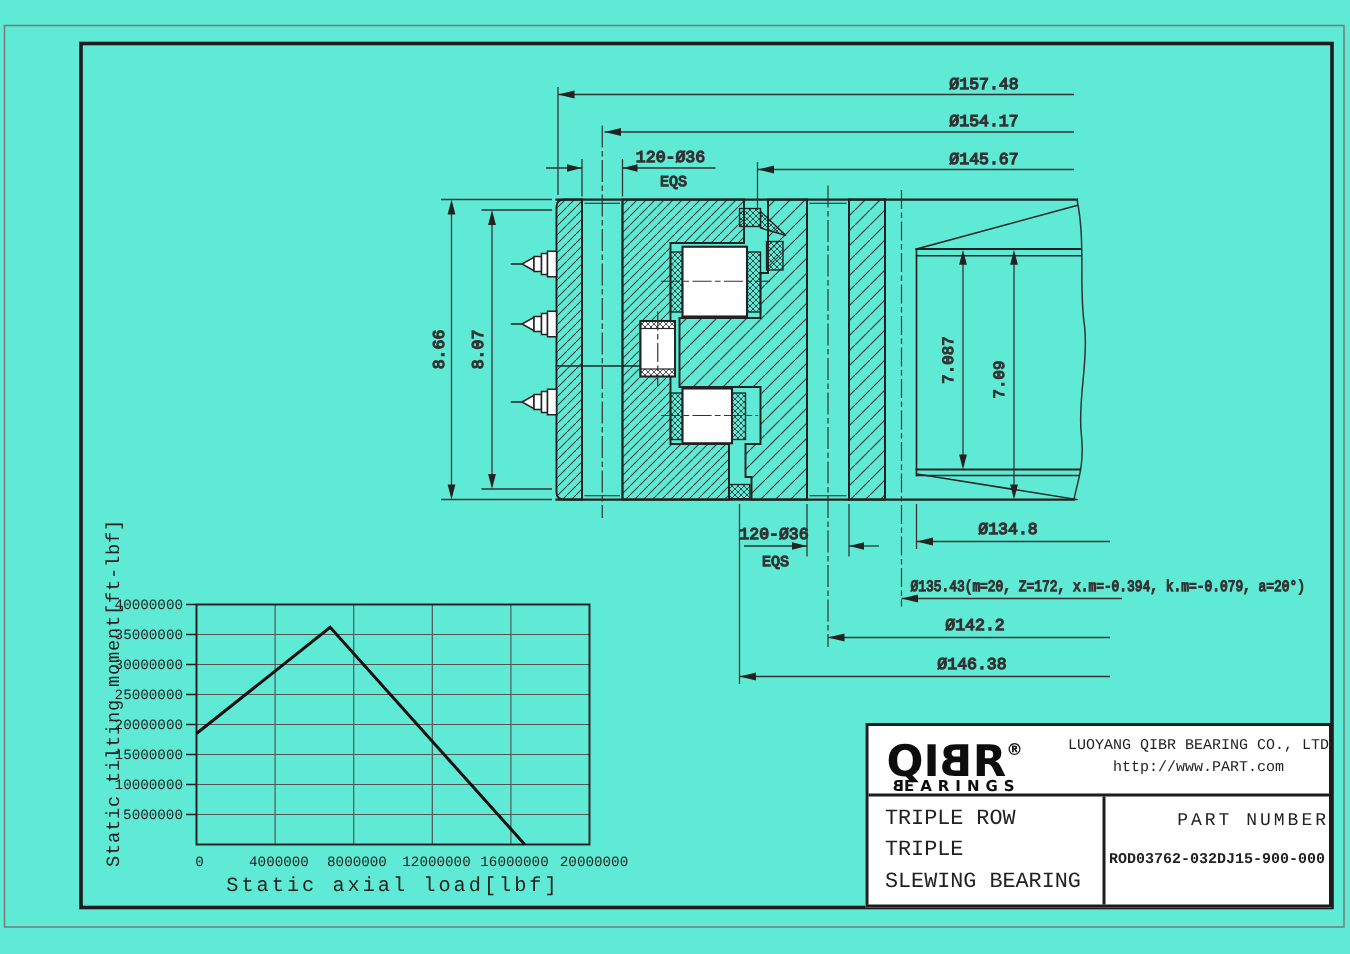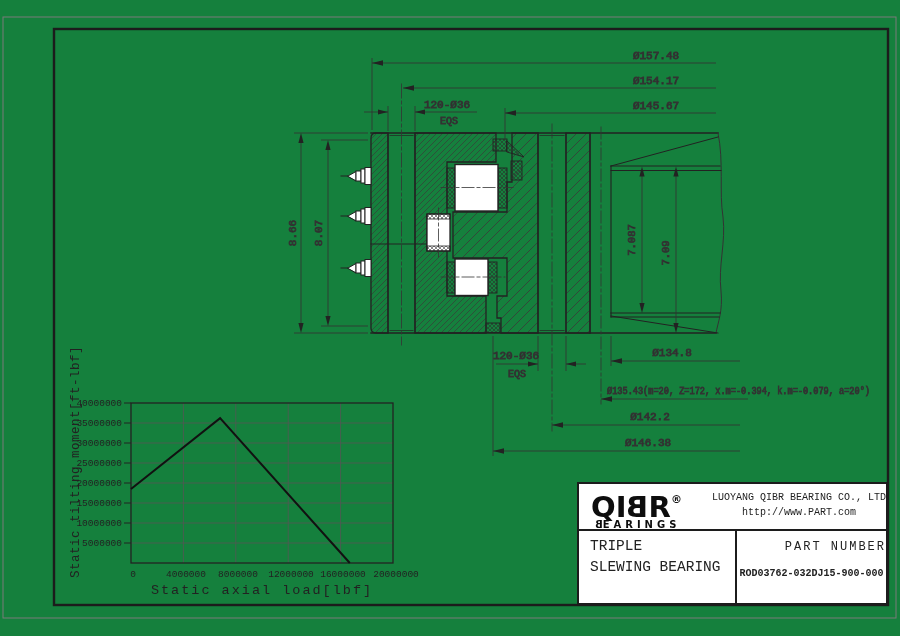--- a/index.html
+++ b/index.html
@@ -1,16 +1,16 @@
 <!DOCTYPE html>
 <html><head>
 <meta charset="utf-8">
 <style>
   html,body{margin:0;padding:0;background:#fff;}
-  .page{position:relative;width:900px;height:636px;background:#15803d;overflow:hidden;
+  .page{position:relative;width:900px;height:636px;background:#5eead4;overflow:hidden;
         font-family:"Liberation Mono",monospace;color:#222;}
   svg text{fill:#222;}
   .cad{font-family:"Liberation Mono",monospace;}
   
   .tblock{position:absolute;left:577px;top:482px;width:311px;height:123px;
           border:2px solid #1c1c1c;box-sizing:border-box;background:#fff;}
   .trow1{display:flex;height:47px;border-bottom:2px solid #1c1c1c;box-sizing:border-box;}
   .logo-cell{width:145px;padding:2px 0 0 12px;box-sizing:border-box;}
   .brand{font-family:"DejaVu Sans",sans-serif;font-weight:800;font-size:29px;
          line-height:28px;letter-spacing:0px;color:#0d0d0d;white-space:nowrap;}
@@ -292,20 +292,21 @@
       <div class="brand-sub"><span class="mir">B</span><span>EARINGS</span>
       </div>
     </div>
     <div class="company-cell">
       <div>LUOYANG QIBR BEARING CO., LTD</div>
       <div>http://www.PART.com</div>
     </div>
   </div>
   <div class="trow2">
     <div class="prod-cell">
+      <div>TRIPLE ROW</div>
       <div>TRIPLE</div>
       <div>SLEWING BEARING</div>
     </div>
     <div class="part-cell">
       <div class="part-label">PART NUMBER</div>
       <div class="part-value">ROD03762-032DJ15-900-000</div>
     </div>
   </div>
 </div>
 

